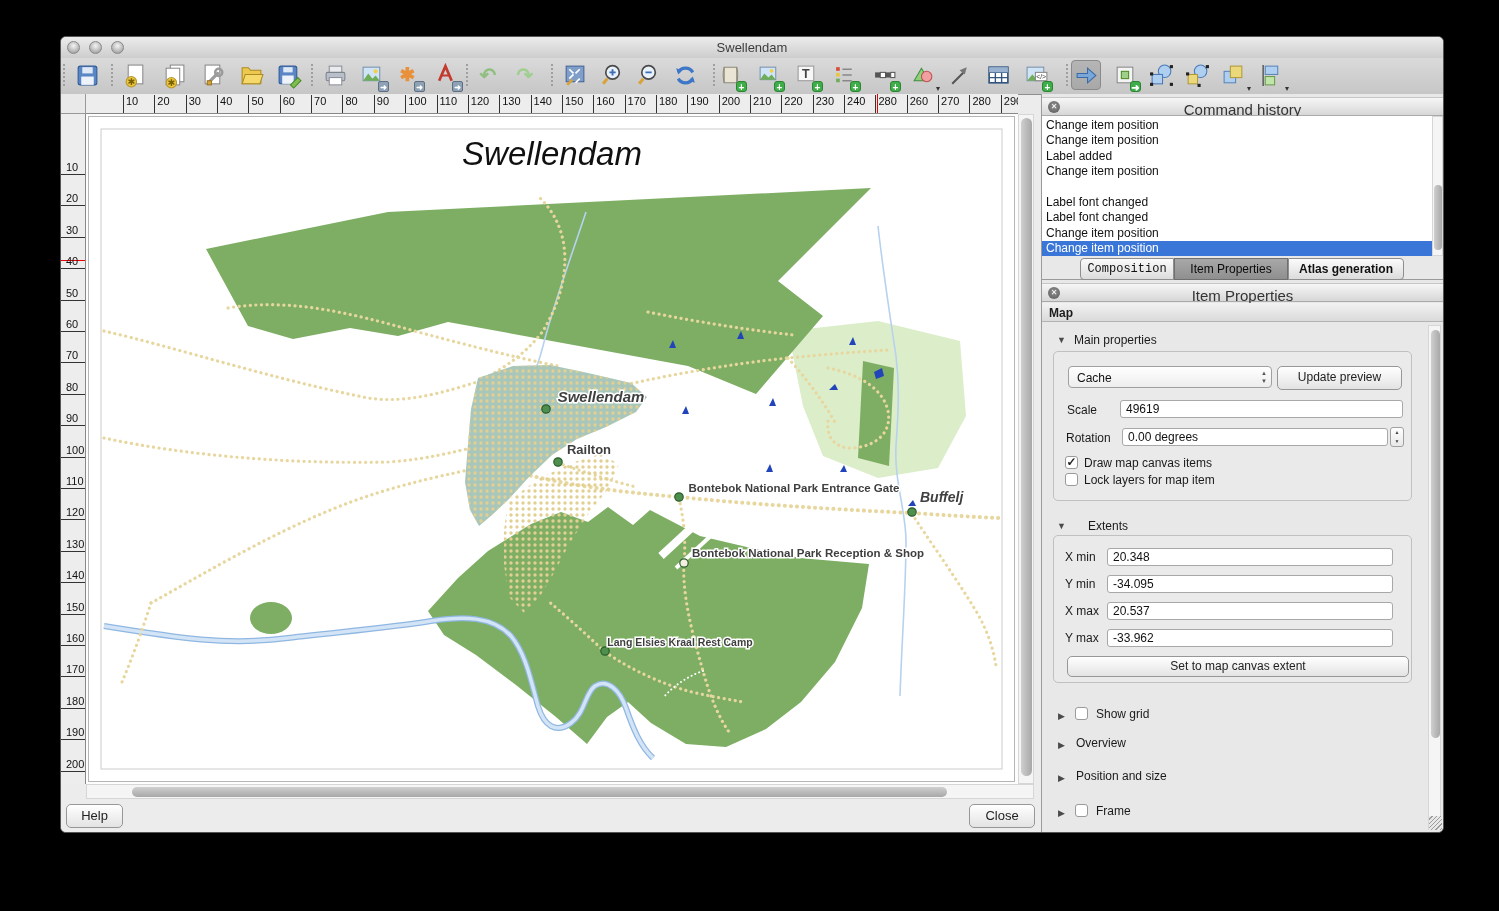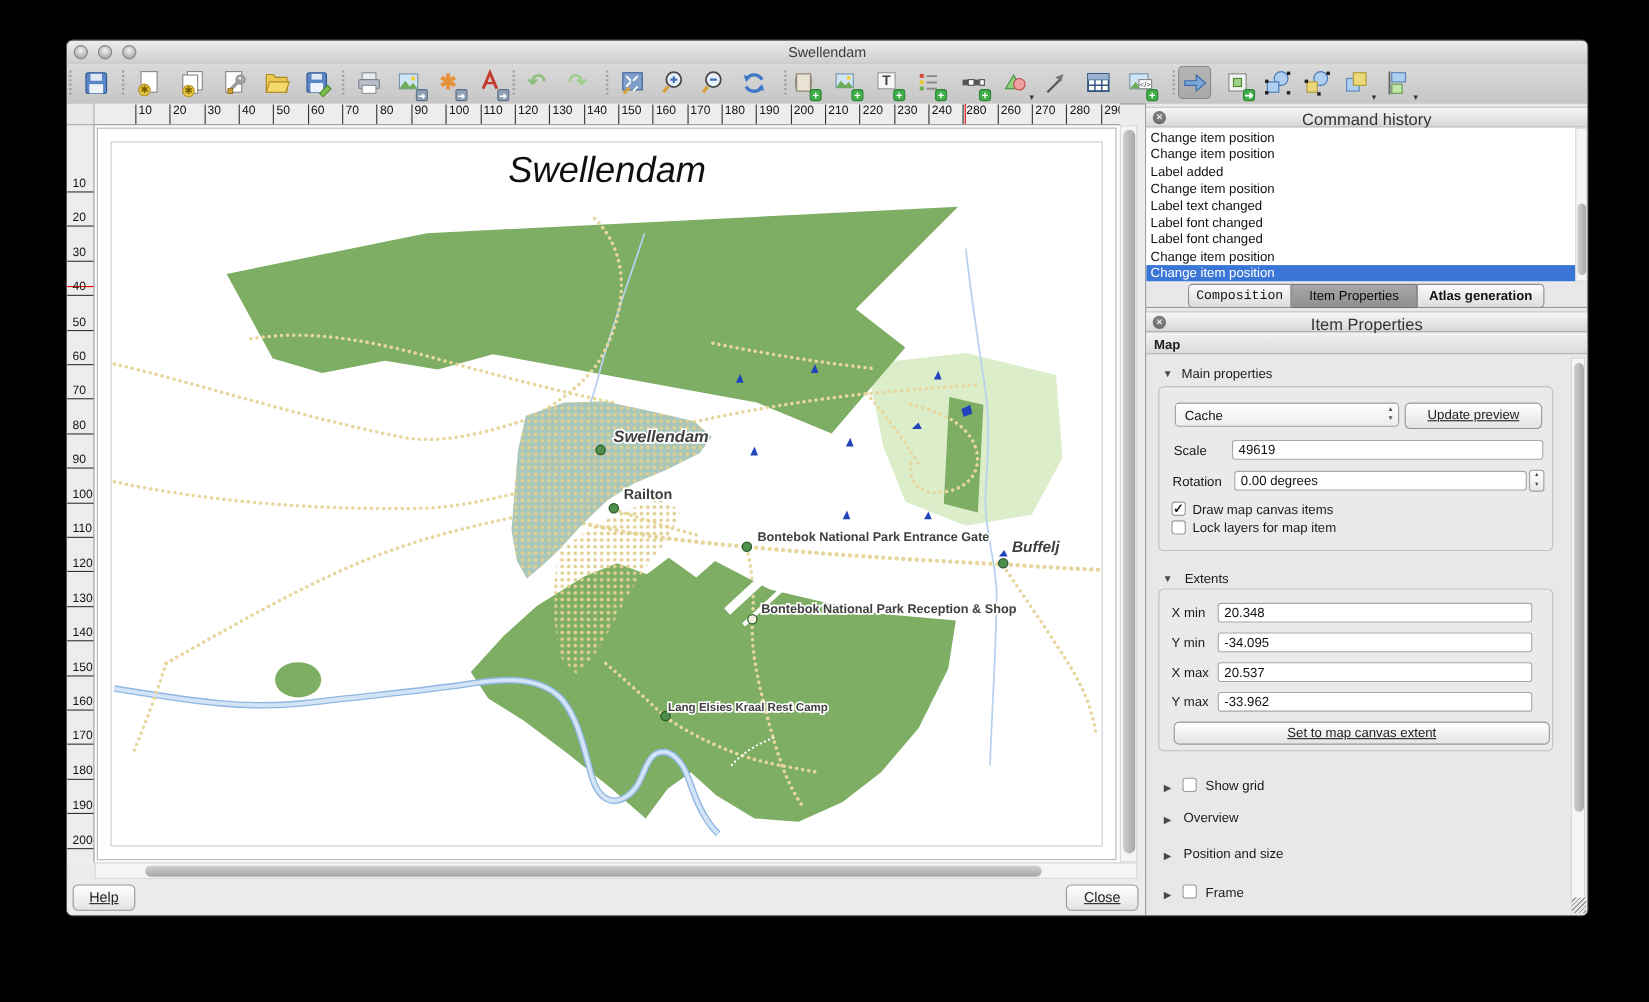--- a/index.html
+++ b/index.html
@@ -29,21 +29,21 @@
   
   .canvas{position:absolute;left:25px;top:77px;width:932px;height:670px;background:#fdfdfd;overflow:hidden;}
   .paper{position:absolute;left:2px;top:2px;width:927px;height:666px;background:#fff;border:1px solid #b5b5b5;box-sizing:border-box;}
   .comp-title{position:absolute;left:263px;top:18px;width:400px;text-align:center;font-size:33px;font-style:italic;color:#101010;}
   
   .sbtrack{position:absolute;background:#f5f5f5;border:1px solid #d6d6d6;box-sizing:border-box;}
   .sbthumb{position:absolute;background:linear-gradient(90deg,#cfcfcf,#a8a8a8);border-radius:7px;}
   .sbthumb.h{background:linear-gradient(#cfcfcf,#a8a8a8);}
   
   .bottombar{position:absolute;left:0;top:762px;width:980px;height:33px;background:#ececec;}
-  .macbtn{position:absolute;height:22px;border:1px solid #979797;border-radius:5px;background:linear-gradient(#ffffff,#e3e3e3);font-size:13px;color:#222;text-align:center;line-height:21px;box-shadow:inset 0 1px 0 #fff;text-decoration:underline;}
+  .macbtn{position:absolute;height:22px;border:1px solid #979797;border-radius:5px;background:linear-gradient(#ffffff,#e3e3e3);font-size:13px;color:#222;text-align:center;line-height:21px;box-shadow:inset 0 1px 0 #fff;}
   
   .panel{position:absolute;left:980px;top:57px;width:402px;height:738px;background:#e8e8e8;border-left:1px solid #9a9a9a;box-sizing:border-box;}
   .phead{position:absolute;left:0;width:100%;height:19px;background:linear-gradient(#f6f6f6,#d7d7d7);border-top:1px solid #c6c6c6;border-bottom:1px solid #aaa;box-sizing:border-box;}
   .phead .ht{position:absolute;width:100%;text-align:center;font-size:15px;color:#333;top:3px;}
   .closedot{position:absolute;left:6px;top:3px;width:12px;height:12px;border-radius:50%;background:radial-gradient(circle at 50% 40%,#8d8d8d,#5c5c5c);color:#fff;font-size:8px;line-height:12px;text-align:center;}
   .histlist{position:absolute;left:0;top:22px;width:391px;height:140px;background:#fff;overflow:hidden;}
   .histrow{position:absolute;left:0;width:100%;height:15px;font-size:12px;color:#111;padding-left:4px;box-sizing:border-box;line-height:15px;}
   .histrow.sel{background:#3a76d8;color:#fff;}
   .tab{position:absolute;height:22px;border:1px solid #8e8e8e;background:linear-gradient(#fbfbfb,#dcdcdc);font-size:12px;color:#111;text-align:center;line-height:21px;box-sizing:border-box;}
   .tab.active{background:linear-gradient(#a8a8a8,#8f8f8f);color:#0a0a0a;border-color:#6f6f6f;}
@@ -466,21 +466,20 @@
 
     <div class="phead" style="top:3px;">
       <div class="closedot">✕</div>
       <div class="ht">Command history</div>
     </div>
     <div class="histlist">
         <div class="histrow" style="top: 2px;">Change item position</div>
         <div class="histrow" style="top: 17.4px;">Change item position</div>
         <div class="histrow" style="top: 32.8px;">Label added</div>
         <div class="histrow" style="top: 48.2px;">Change item position</div>
-        <div class="histrow" style="top: 63.6px;">Label text changed</div>
         <div class="histrow" style="top: 79px;">Label font changed</div>
         <div class="histrow" style="top: 94.4px;">Label font changed</div>
         <div class="histrow" style="top: 109.8px;">Change item position</div>
         <div class="histrow sel" style="top: 125.2px;">Change item position</div>
       </div>
     <div class="sbtrack" style="left:390px;top:22px;width:11px;height:140px;">
       <div class="sbthumb" style="left:1px;top:68px;width:8px;height:65px;"></div>
     </div>
 
     <div class="tabline" style="top:185px;"></div>
@@ -506,21 +505,21 @@
     <div class="pinput" style="left:78px;top:306px;width:283px;height:18px;">49619</div>
     <div class="plabel" style="left:24px;top:337px;">Rotation</div>
     <div class="pinput" style="left:80px;top:334px;width:266px;height:18px;">0.00 degrees</div>
     <div class="spin" style="left:348px;top:333px;">▲<br>▼</div>
     <div class="chk" style="left:23px;top:362px;">✓</div>
     <div class="plabel" style="left:42px;top:362px;">Draw map canvas items</div>
     <div class="chk" style="left:23px;top:379px;"></div>
     <div class="plabel" style="left:42px;top:379px;">Lock layers for map item</div>
 
     <div class="tri" style="left:15px;top:427px;">▼</div>
-    <div class="plabel" style="left:35px;top:425px;">Extents</div>
+    <div class="plabel" style="left:46px;top:425px;">Extents</div>
     <div class="gbox" style="left:11px;top:441px;width:357px;height:146px;"></div>
     <div class="plabel" style="left:23px;top:456px;">X min</div>
     <div class="pinput" style="left:65px;top:454px;width:286px;height:18px;">20.348</div>
     <div class="plabel" style="left:23px;top:483px;">Y min</div>
     <div class="pinput" style="left:65px;top:481px;width:286px;height:18px;">-34.095</div>
     <div class="plabel" style="left:23px;top:510px;">X max</div>
     <div class="pinput" style="left:65px;top:508px;width:286px;height:18px;">20.537</div>
     <div class="plabel" style="left:23px;top:537px;">Y max</div>
     <div class="pinput" style="left:65px;top:535px;width:286px;height:18px;">-33.962</div>
     <div class="macbtn" style="left:25px;top:562px;width:340px;height:19px;font-size:12px;line-height:18px;">Set to map canvas extent</div>

